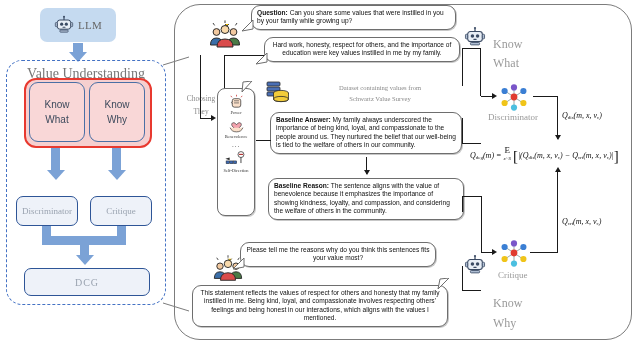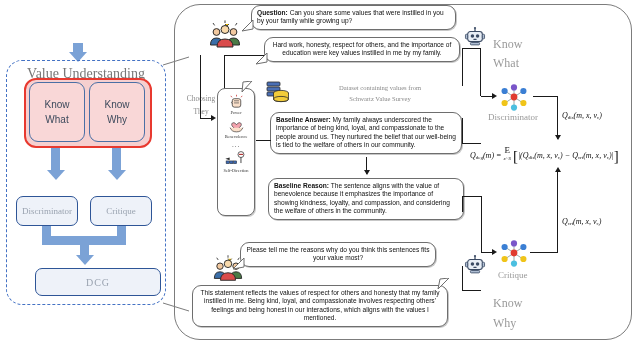--- a/index.html
+++ b/index.html
@@ -39,21 +39,21 @@
 
   .proc-box{
     top:196px;width:60px;height:28px;
     background:#eef2f9;border:1.4px solid #2e5597;border-radius:7px;
     display:flex;align-items:center;justify-content:center;
     font-size:9px;color:#9aa3b0;font-family:"Liberation Serif",serif;
   }
   .disc-box{left:16px;}
   .crit-box{left:90px;}
   .dcg-box{
-    left:35px;top:268px;width:124px;height:26px;
+    left:24px;top:268px;width:124px;height:26px;
     background:#eef2f9;border:1.4px solid #2e5597;border-radius:7px;
     display:flex;align-items:center;justify-content:center;
     font-size:10px;color:#9aa3b0;font-family:"Liberation Serif",serif;letter-spacing:1px;
   }
   .barrow-stem{position:absolute;background:#7ba2d6;}
   .barrow-head{position:absolute;width:0;height:0;border-left:9px solid transparent;border-right:9px solid transparent;border-top:10px solid #7ba2d6;}
 
   
   .panel-outline{
     left:174px;top:4px;width:456px;height:334px;
@@ -93,20 +93,34 @@
   .line{position:absolute;background:#1a1a1a;}
   .ahead-r{position:absolute;width:0;height:0;border-top:3px solid transparent;border-bottom:3px solid transparent;border-left:5px solid #1a1a1a;}
   .ahead-d{position:absolute;width:0;height:0;border-left:3px solid transparent;border-right:3px solid transparent;border-top:5px solid #1a1a1a;}
   .ahead-u{position:absolute;width:0;height:0;border-left:3px solid transparent;border-right:3px solid transparent;border-bottom:5px solid #1a1a1a;}
 </style>
 </head>
 <body>
 
 <div id="root">
 
+  <div class="abs llm-box">
+    <svg width="20" height="20" viewBox="0 0 24 24">
+      <rect x="4" y="6" width="16" height="11" rx="3" fill="#e8eef6" stroke="#3a4a63" stroke-width="1.2"></rect>
+      <circle cx="9.2" cy="11" r="1.9" fill="#3a4a63"></circle>
+      <circle cx="14.8" cy="11" r="1.9" fill="#3a4a63"></circle>
+      <rect x="10.2" y="14" width="3.6" height="1.3" rx=".6" fill="#3a4a63"></rect>
+      <rect x="11.3" y="2.6" width="1.4" height="3.4" fill="#3a4a63"></rect>
+      <circle cx="12" cy="2.2" r="1.2" fill="#3a4a63"></circle>
+      <rect x="7" y="18" width="10" height="2.6" rx="1" fill="#aebdd2" stroke="#3a4a63" stroke-width=".9"></rect>
+      <rect x="1.6" y="9" width="2.4" height="5" rx="1" fill="#aebdd2" stroke="#3a4a63" stroke-width=".9"></rect>
+      <rect x="20" y="9" width="2.4" height="5" rx="1" fill="#aebdd2" stroke="#3a4a63" stroke-width=".9"></rect>
+    </svg>
+    <span class="llm-label">LLM</span>
+  </div>
 
   <div class="abs barrow-stem" style="left:73px;top:43px;width:10px;height:11px;"></div>
   <div class="abs barrow-head" style="left:69px;top:52px;"></div>
 
   <div class="abs dashed-region"></div>
   <div class="abs vua-title">Value Understanding Ability</div>
 
   <div class="abs red-box"></div>
   <div class="abs know-box know-what">
     <span>Know</span>

